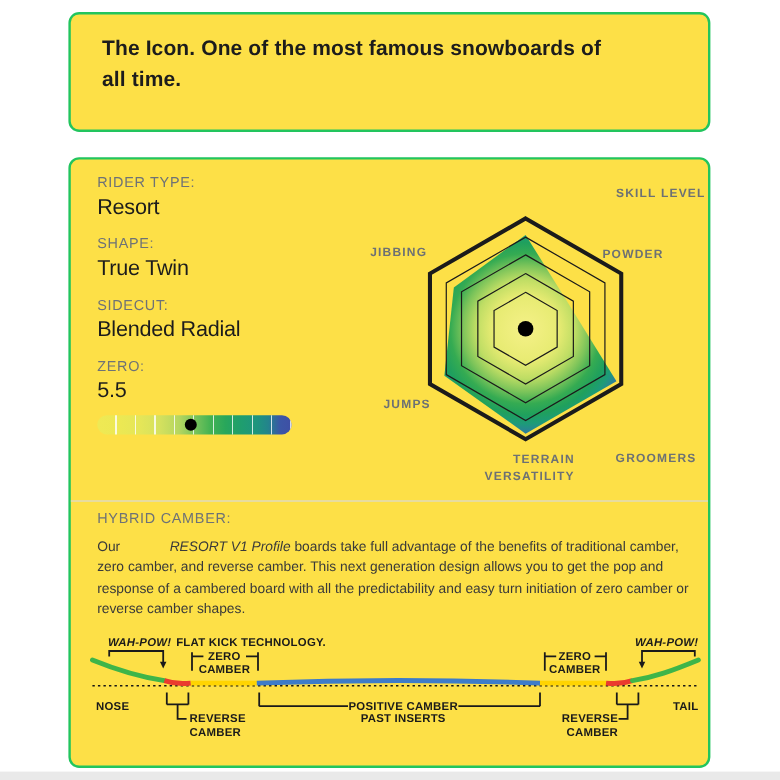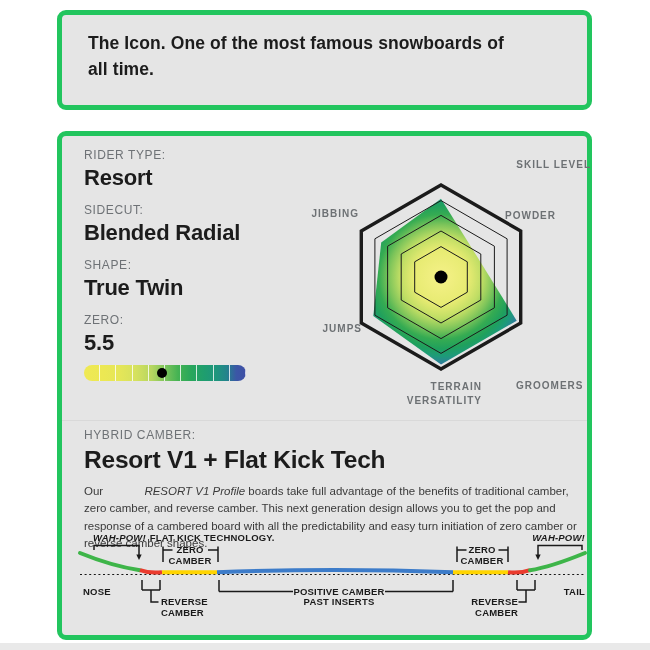--- a/index.html
+++ b/index.html
@@ -1,37 +1,37 @@
 <!DOCTYPE html>
 <html><head>
 <meta charset="utf-8">
 <style>
   html,body{margin:0;padding:0;}
   body{
     width:650px;height:650px;position:relative;background:#ffffff;
     font-family:"Liberation Sans",sans-serif;overflow:hidden;
   }
   .card{
-    position:absolute;left:57px;width:535px;background:#e5e5e5;
-    border:5px solid #22c55e;border-radius:9px;box-sizing:border-box;
+    position:absolute;left:57px;width:535px;background:#fde047;
+    border:2px solid #22c55e;border-radius:9px;box-sizing:border-box;
   }
   .card-intro{top:10px;height:100px;}
   .card-main{top:131px;height:509px;}
   .intro-text{
     margin:16px 26px 0 26px;width:438px;
     font-size:17.5px;font-weight:bold;color:#1c1c1c;line-height:1.47;letter-spacing:.1px;
   }
   
   .specs-col{position:absolute;left:22px;top:12px;width:215px;}
   .spec-group{margin-bottom:14px;}
   .spec-label{
     font-size:12px;font-weight:normal;color:#6e7276;letter-spacing:.6px;margin-bottom:4px;
   }
   .spec-value{
-    font-size:22px;font-weight:bold;color:#1c1c1c;line-height:1.05;letter-spacing:-.2px;
+    font-size:18px;font-weight:normal;color:#1c1c1c;line-height:1.05;letter-spacing:-.2px;
   }
   .flex-bar{
     position:relative;margin-top:11px;width:162px;height:16px;border-radius:8px;
     background:linear-gradient(90deg,#efe954 0%,#ece853 12%,#e5e658 22%,#d5e15e 32%,
       #b5d660 42%,#7cc45c 50%,#45b353 58%,#28a75b 66%,#1f9e6e 74%,#1e957e 82%,
       #23848c 88%,#3b57a6 94%,#3f4fa5 100%);
   }
   .flex-bar::after{
     content:'';position:absolute;inset:0;border-radius:8px;
     background:repeating-linear-gradient(90deg,transparent 0 15.2px,rgba(255,255,255,.8) 15.2px 16.2px);
@@ -43,21 +43,21 @@
   
   .radar-wrap{position:absolute;left:229px;top:11px;width:300px;height:272px;}
   .radar-svg{position:absolute;left:0;top:0;}
   .radar-label{
     position:absolute;font-size:10px;font-weight:bold;color:#6d7174;letter-spacing:1px;white-space:nowrap;
   }
   .rl-skill{left:0;right:0;top:12px;text-align:right;}
   .rl-powder{left:214px;top:63px;}
   .rl-jibbing{right:232px;top:61px;}
   .rl-groomers{left:225px;top:193px;margin-top:40px;}
-  .rl-jumps{right:229px;top:176px;margin-left:44px;}
+  .rl-jumps{right:229px;top:188px;margin-left:44px;}
   .rl-terrain{left:0;right:0;top:233px;text-align:right;white-space:normal;line-height:1.35;}
   .rl-terrain span{display:block;width:82px;margin:0 auto;}
   .divider{position:absolute;left:0;right:0;top:284px;height:1px;background:#d9d9d9;}
   
   .camber-text{position:absolute;left:22px;top:292px;width:508px;}
   .camber-title{font-size:24.5px;font-weight:bold;color:#1c1c1c;margin-top:3px;letter-spacing:-.2px;}
   .camber-body{margin-top:9px;font-size:11.5px;color:#3a3a3a;line-height:1.5;}
   .camber-body .it{font-style:italic;margin-left:38px;}
   .camber-svg{position:absolute;left:0;top:388px;}
   .camber-svg text{font:bold 9.5px "Liberation Sans",sans-serif;fill:#1a1a1a;letter-spacing:.2px;}
@@ -74,26 +74,26 @@
 </section>
 
 <section class="card card-main">
 
   <div class="specs-col">
     <div class="spec-group">
       <div class="spec-label">RIDER TYPE:</div>
       <div class="spec-value">Resort</div>
     </div>
     <div class="spec-group">
+      <div class="spec-label">SHAPE:</div>
+      <div class="spec-value">True Twin</div>
+    </div>
+    <div class="spec-group">
       <div class="spec-label">SIDECUT:</div>
       <div class="spec-value">Blended Radial</div>
-    </div>
-    <div class="spec-group">
-      <div class="spec-label">SHAPE:</div>
-      <div class="spec-value">True Twin</div>
     </div>
     <div class="spec-group">
       <div class="spec-label">ZERO:</div>
       <div class="spec-value">5.5</div>
       <div class="flex-bar">
         <div class="flex-dot" style="left: 48%;"></div>
       </div>
     </div>
   </div>
 
@@ -127,21 +127,20 @@
         <span>TERRAIN VERSATILITY</span>
       </div>
     <div class="radar-label rl-jumps">JUMPS</div>
     <div class="radar-label rl-jibbing">JIBBING</div>
   </div>
 
   <div class="divider"></div>
 
   <div class="camber-text">
     <div class="spec-label">HYBRID CAMBER:</div>
-    <div class="camber-title">Resort V1 + Flat Kick Tech</div>
     <p class="camber-body"><span>Our </span><span class="it">RESORT V1 Profile</span><span> boards take full advantage of the benefits of traditional camber, zero camber, and reverse camber. This next generation design allows you to get the pop and response of a cambered board with all the predictability and easy turn initiation of zero camber or reverse camber shapes.</span></p>
   </div>
 
   <svg class="camber-svg" width="535" height="105" viewBox="0 0 535 105">
 
     <line x1="18" y1="50.5" x2="523" y2="50.5" stroke="#161616" stroke-width="1.2" stroke-dasharray="2 2.6"></line>
 
     <path class="board" d="M18 29 C40 38 60 43.5 78 46.2" stroke-linecap="round" stroke="#3eb549"></path>
     <path class="board" d="M78 46.2 C85 48.6 93 49 100 48.2" stroke="#ea3b2e"></path>
     <path class="board" d="M100 48.2 L155 48.2" stroke="#ffd401"></path>

